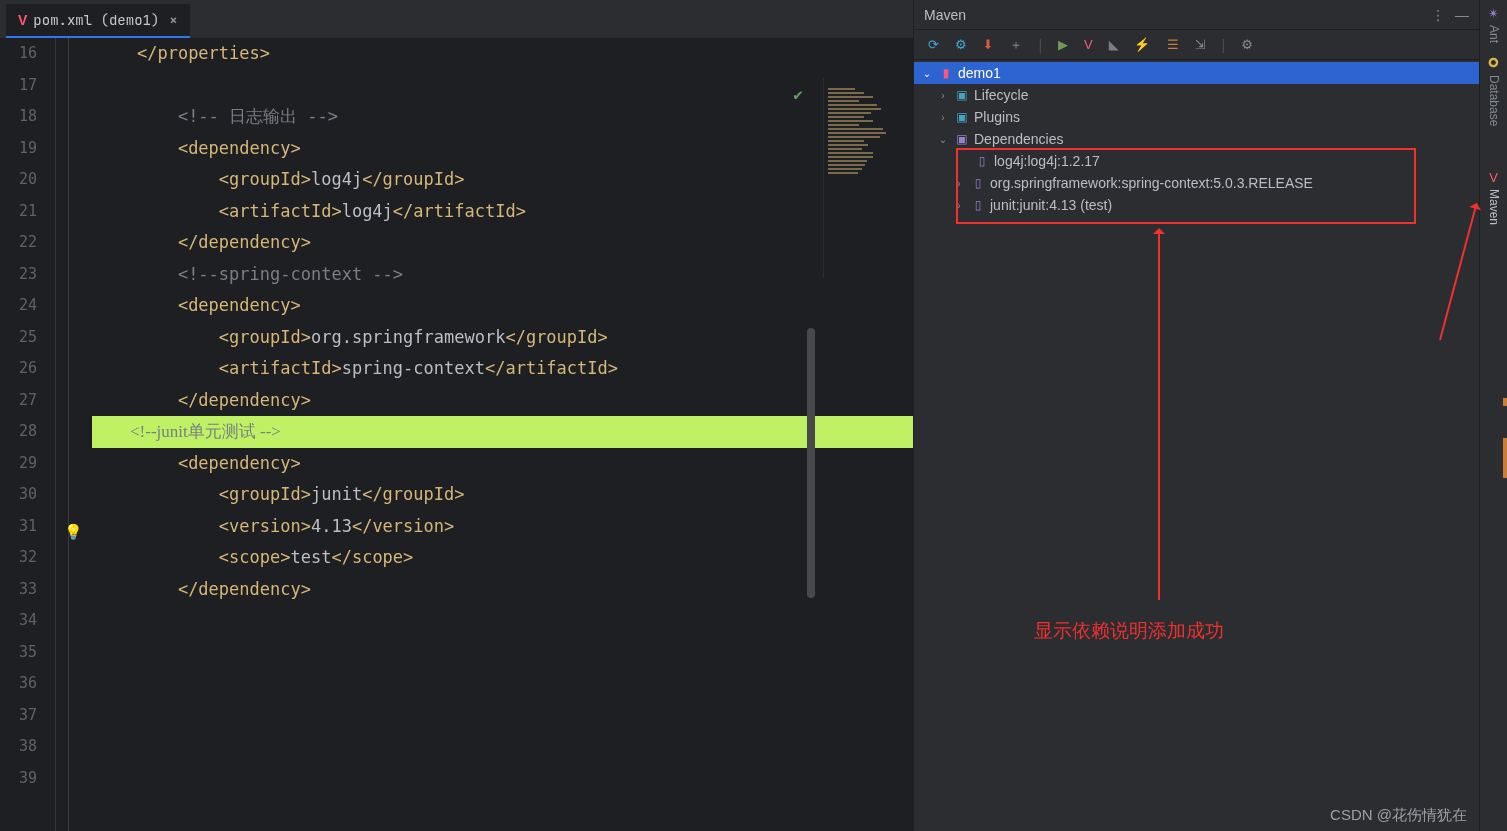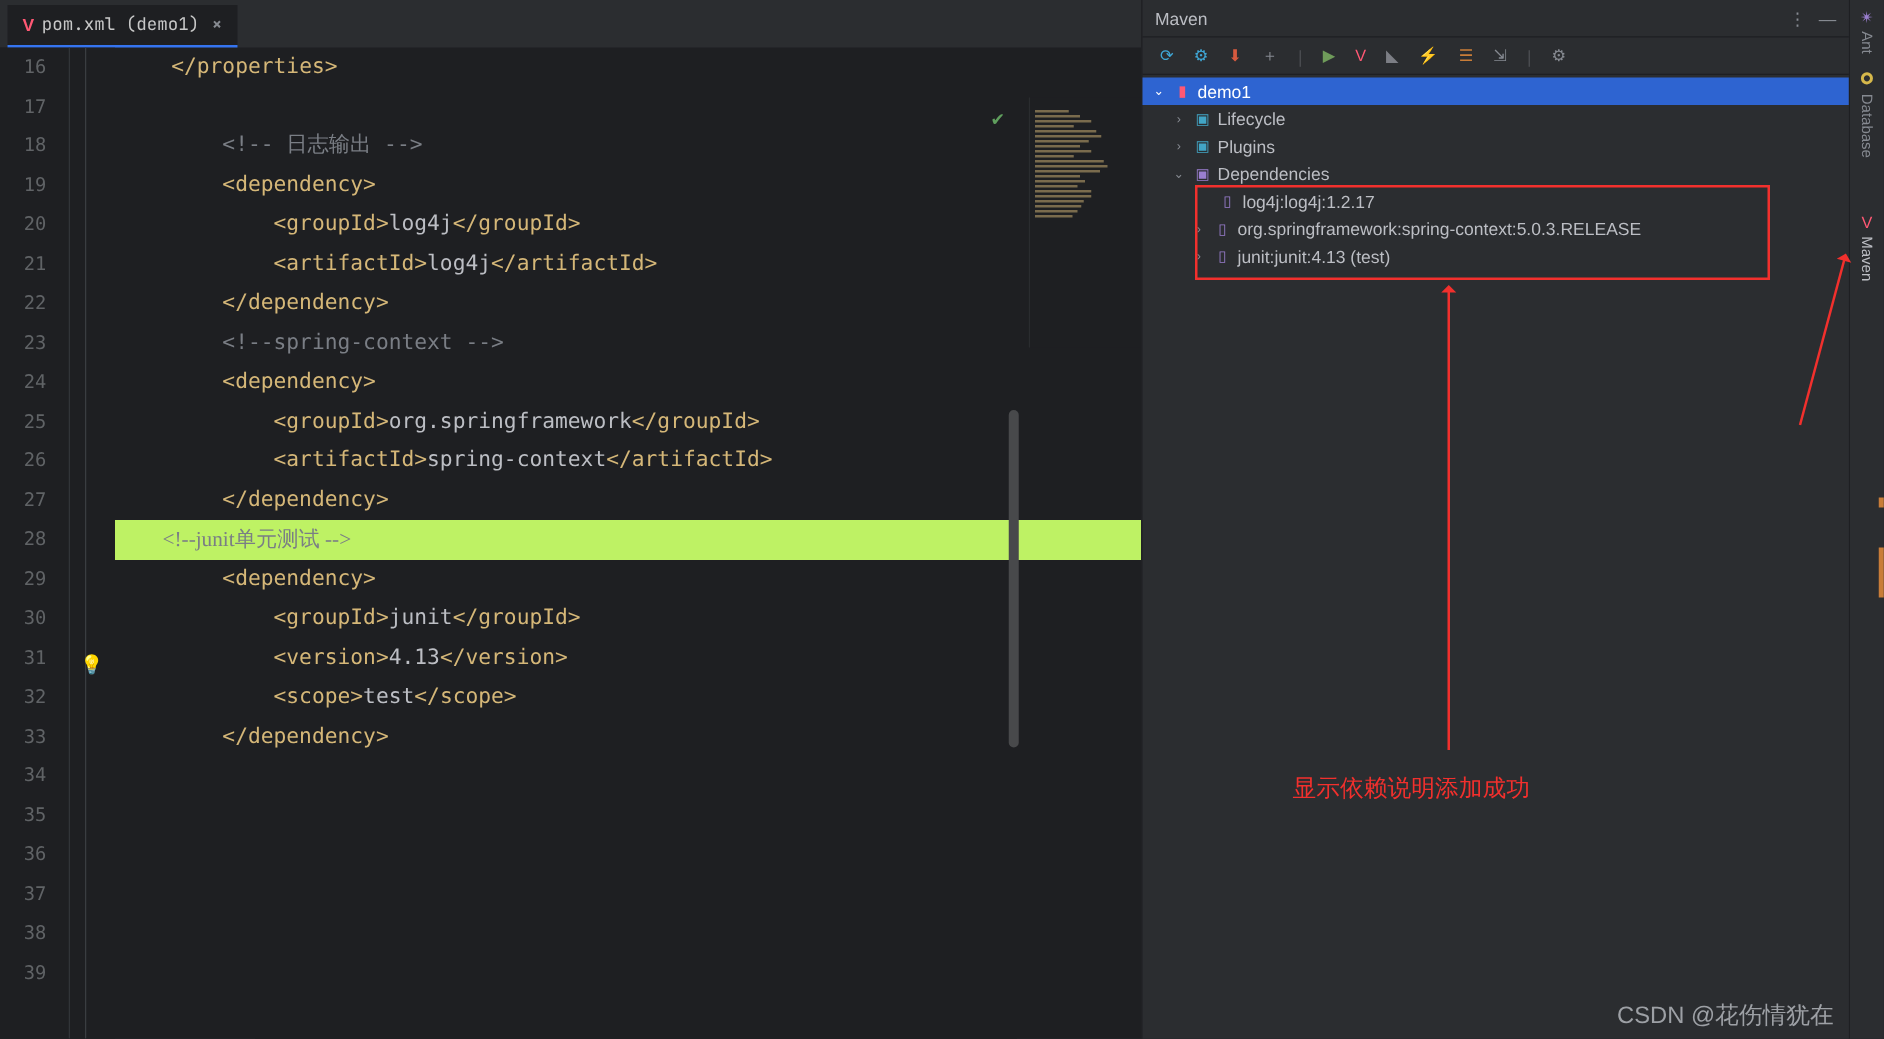--- a/index.html
+++ b/index.html
@@ -191,21 +191,21 @@
     cursor: pointer;
     font-family: "Segoe UI", sans-serif;
   }
   .rail-item.active { color: #bcbec4; }
   .rail-ico { font-size: 13px; writing-mode: horizontal-tb; }
   .watermark {
     position: absolute;
     right: 40px;
     bottom: 6px;
     color: #9da0a5;
-    font-size: 19px;
+    font-size: 15px;
     font-family: "Microsoft YaHei", sans-serif;
   }
   .anno-arrow-2 {
     position: absolute;
     right: 38px; top: 200px;
     width: 2px; height: 140px;
     background: #f2302d;
     transform: rotate(15deg);
     transform-origin: bottom;
   }

